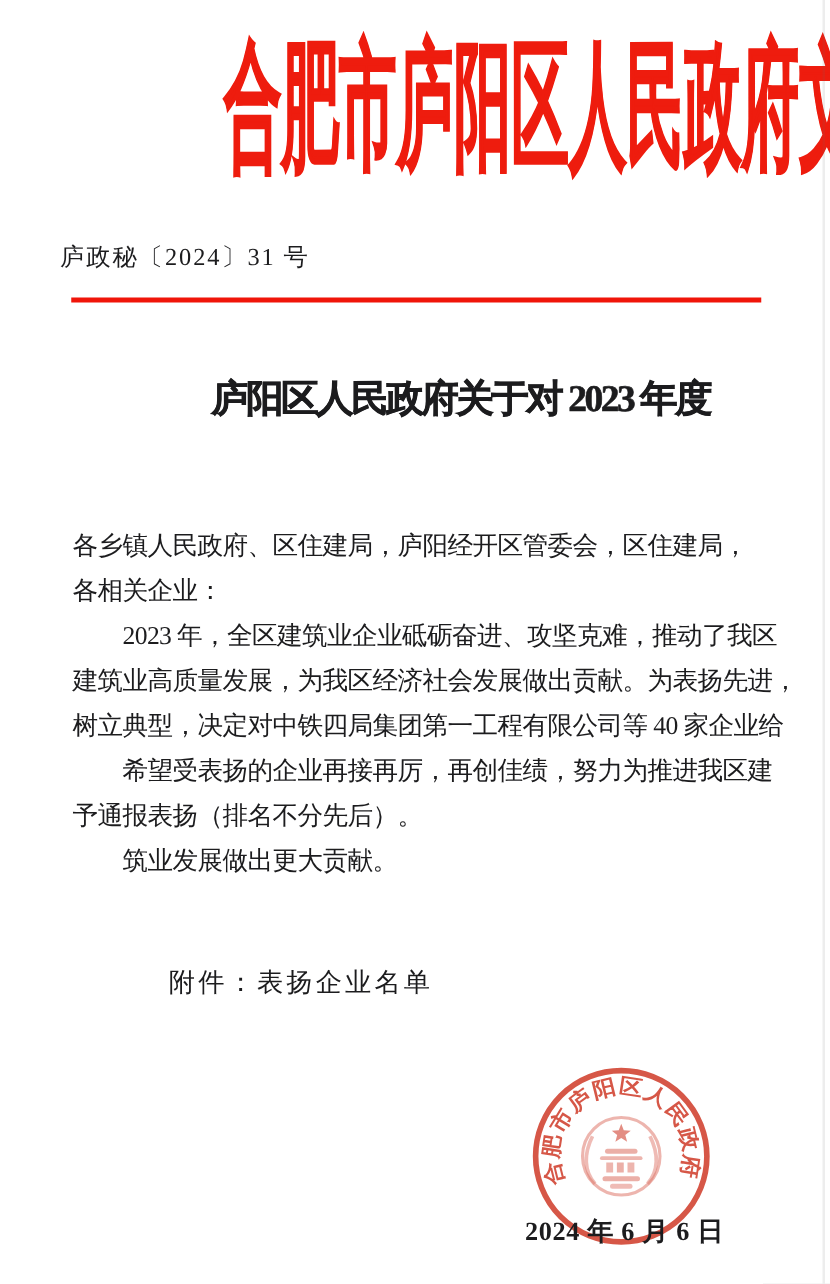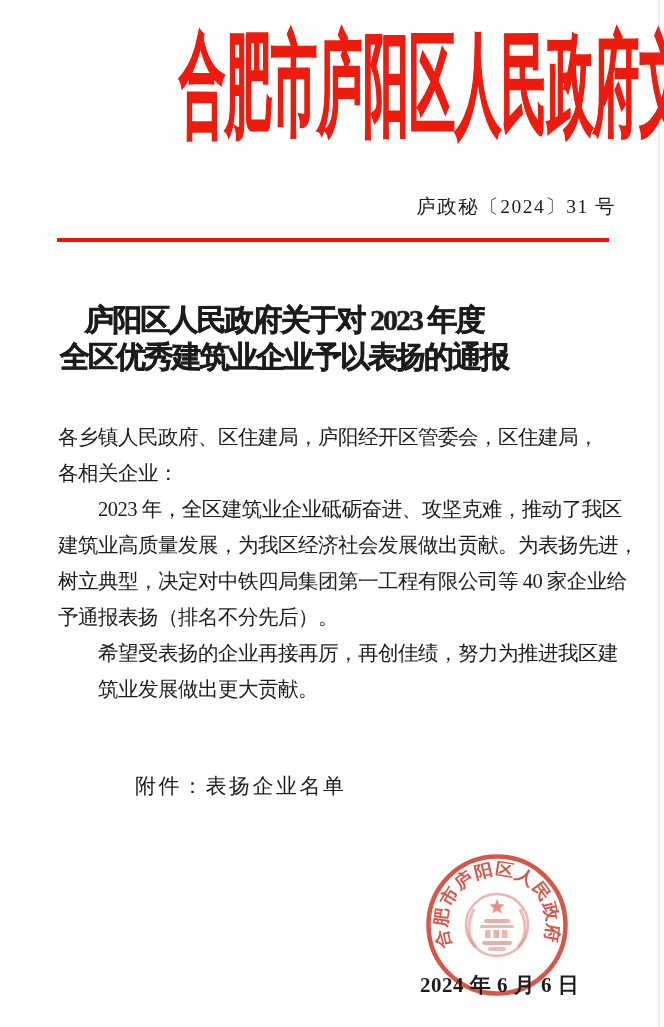--- a/index.html
+++ b/index.html
@@ -33,39 +33,40 @@
     -webkit-text-stroke: 1.5px var(--header-red);
     white-space: nowrap;
     transform: scale(0.46, 1.12);
     transform-origin: 50% 0;
   }
   .doc-number {
     position: absolute;
     top: 194px;
     left: 0;
     width: 616px;
-    text-align: right;
+    text-align: left;
     font-size: 19.5px;
     letter-spacing: 1.5px;
     line-height: 26px;
+    padding-left: 48px;
   }
   .red-line {
     position: absolute;
     top: 238px;
     left: 57px;
     width: 552px;
     height: 4px;
     background: var(--rule-red);
   }
   .doc-title {
     position: absolute;
     top: 301px;
     left: 0;
     width: 568px;
-    text-align: center;
+    text-align: right;
     font-weight: bold;
     font-size: 30px;
     line-height: 37px;
     letter-spacing: -2px;
     -webkit-text-stroke: 0.5px var(--body-ink);
   }
   .body-block {
     position: absolute;
     top: 419px;
     left: 58px;
@@ -132,31 +133,30 @@
 <div class="page">
 
   <div class="header-title">合肥市庐阳区人民政府文件</div>
 
   <div class="doc-number">庐政秘〔2024〕31 号</div>
 
   <div class="red-line"></div>
 
   <div class="doc-title">
     <div>庐阳区人民政府关于对 2023 年度</div>
-    <div>全区优秀建筑业企业予以表扬的通报</div>
   </div>
 
   <div class="body-block">
     <div class="body-line">各乡镇人民政府、区住建局，庐阳经开区管委会，区住建局，</div>
     <div class="body-line">各相关企业：</div>
     <div class="body-line">　　2023 年，全区建筑业企业砥砺奋进、攻坚克难，推动了我区</div>
     <div class="body-line">建筑业高质量发展，为我区经济社会发展做出贡献。为表扬先进，</div>
     <div class="body-line">树立典型，决定对中铁四局集团第一工程有限公司等 40 家企业给</div>
+    <div class="body-line">　　希望受表扬的企业再接再厉，再创佳绩，努力为推进我区建</div>
     <div class="body-line">予通报表扬（排名不分先后）。</div>
-    <div class="body-line">　　希望受表扬的企业再接再厉，再创佳绩，努力为推进我区建</div>
     <div class="body-line">　　筑业发展做出更大贡献。</div>
   </div>
 
   <div class="attachment-line">附件：表扬企业名单</div>
 
   <svg class="seal" viewBox="0 0 150 150">
     <defs>
       <path id="sealArc" d="M 29.7 97.1 A 50 50 0 1 1 120.3 97.1"></path>
     </defs>
 

